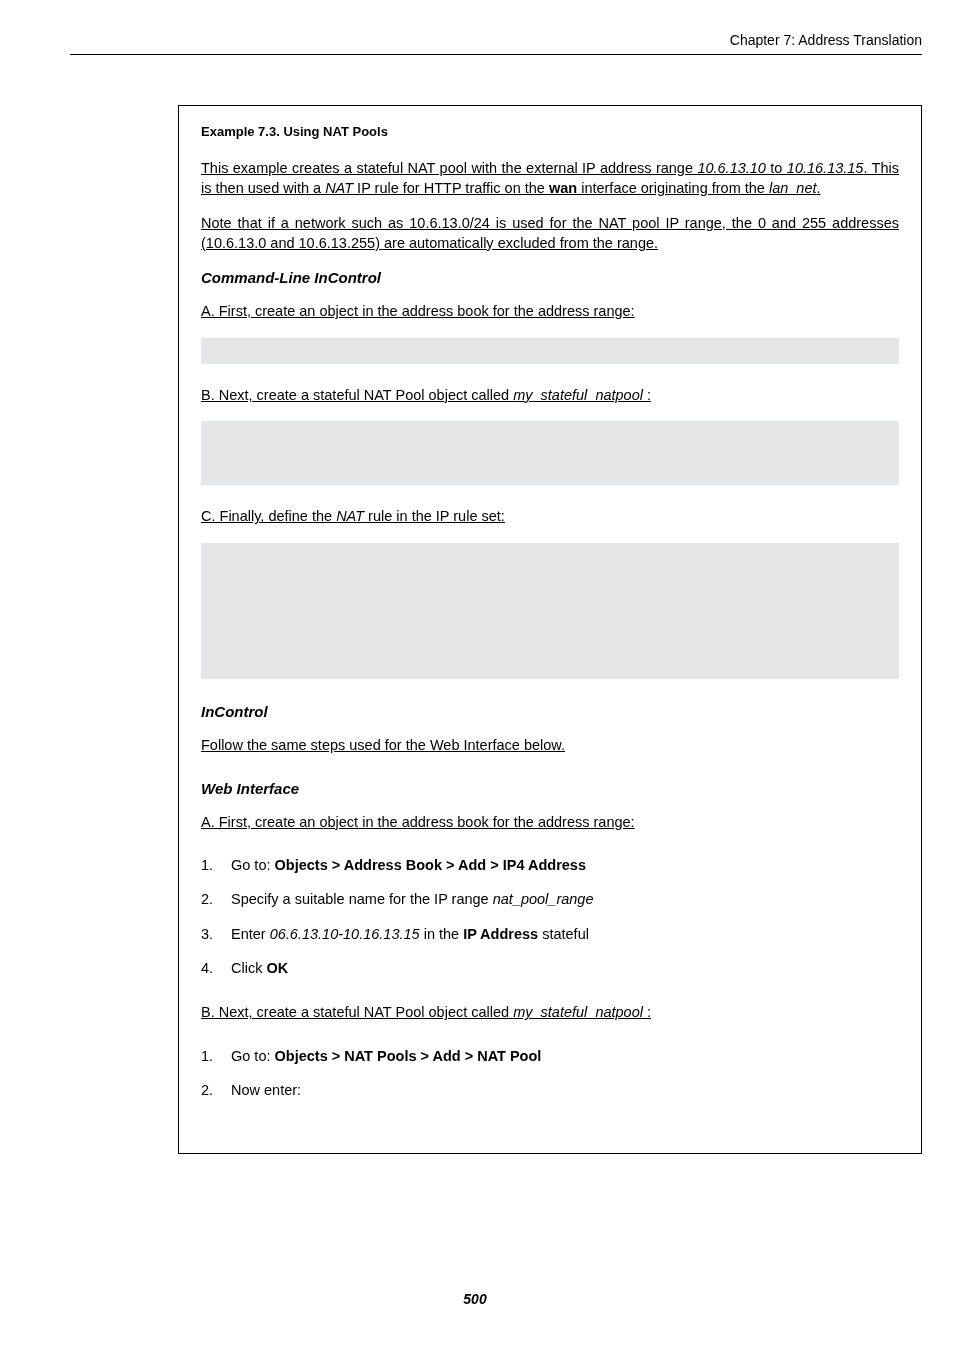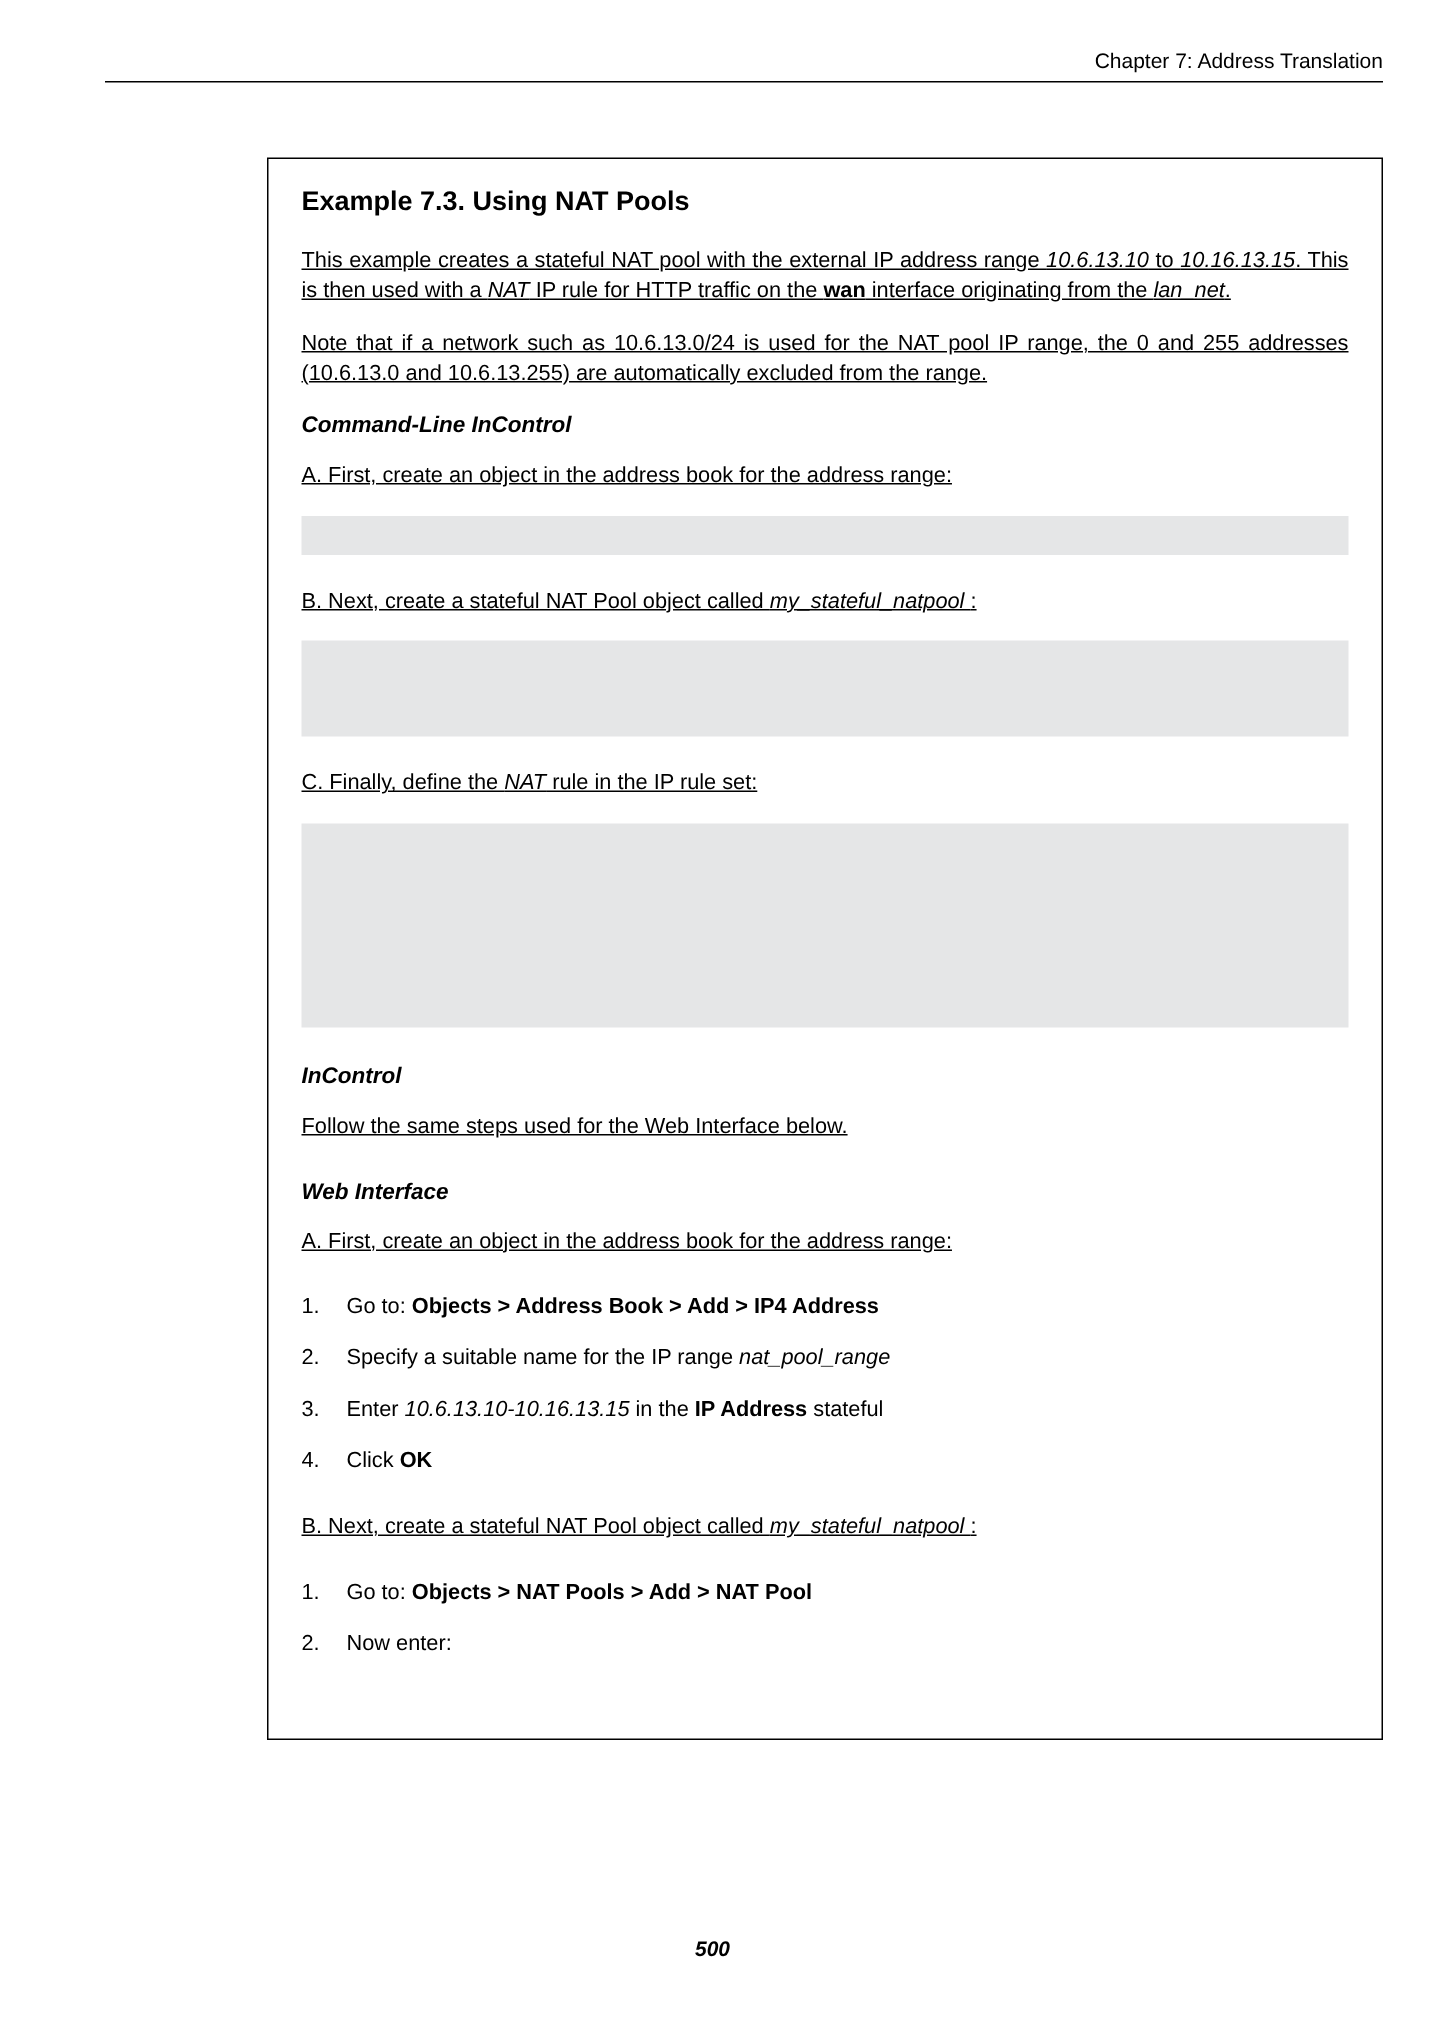--- a/index.html
+++ b/index.html
@@ -22,21 +22,21 @@
       border-bottom: 1px solid #000;
       margin-bottom: 50px;
     }
     .example-box {
       border: 1px solid #000;
       margin-left: 108px;
       padding: 18px 22px 28px 22px;
     }
     .example-title {
       font-weight: bold;
-      font-size: 18px;
+      font-size: 13px;
       margin-bottom: 20px;
     }
     .para {
       line-height: 1.35;
       margin-bottom: 16px;
       text-align: justify;
       text-decoration: underline;
     }
     .section-heading {
       font-weight: bold;
@@ -122,21 +122,21 @@
       <li>
         <span class="num">1.</span>
         <span><span>Go to: </span><span class="bold">Objects &gt; Address Book &gt; Add &gt; IP4 Address</span></span>
       </li>
       <li>
         <span class="num">2.</span>
         <span><span>Specify a suitable name for the IP range </span><span class="italic">nat_pool_range</span></span>
       </li>
       <li>
         <span class="num">3.</span>
-        <span><span>Enter </span><span class="italic">10.6.13.10-10.16.13.15</span><span> in the </span><span class="bold">IP Address</span><span> stateful</span></span>
+        <span><span>Enter </span><span class="italic">06.6.13.10-10.16.13.15</span><span> in the </span><span class="bold">IP Address</span><span> stateful</span></span>
       </li>
       <li>
         <span class="num">4.</span>
         <span><span>Click </span><span class="bold">OK</span></span>
       </li>
     </ol>
 
     <p class="para">
       <span>B. Next, create a stateful NAT Pool object called </span><span class="italic">my_stateful_natpool </span><span>:</span>
     </p>

